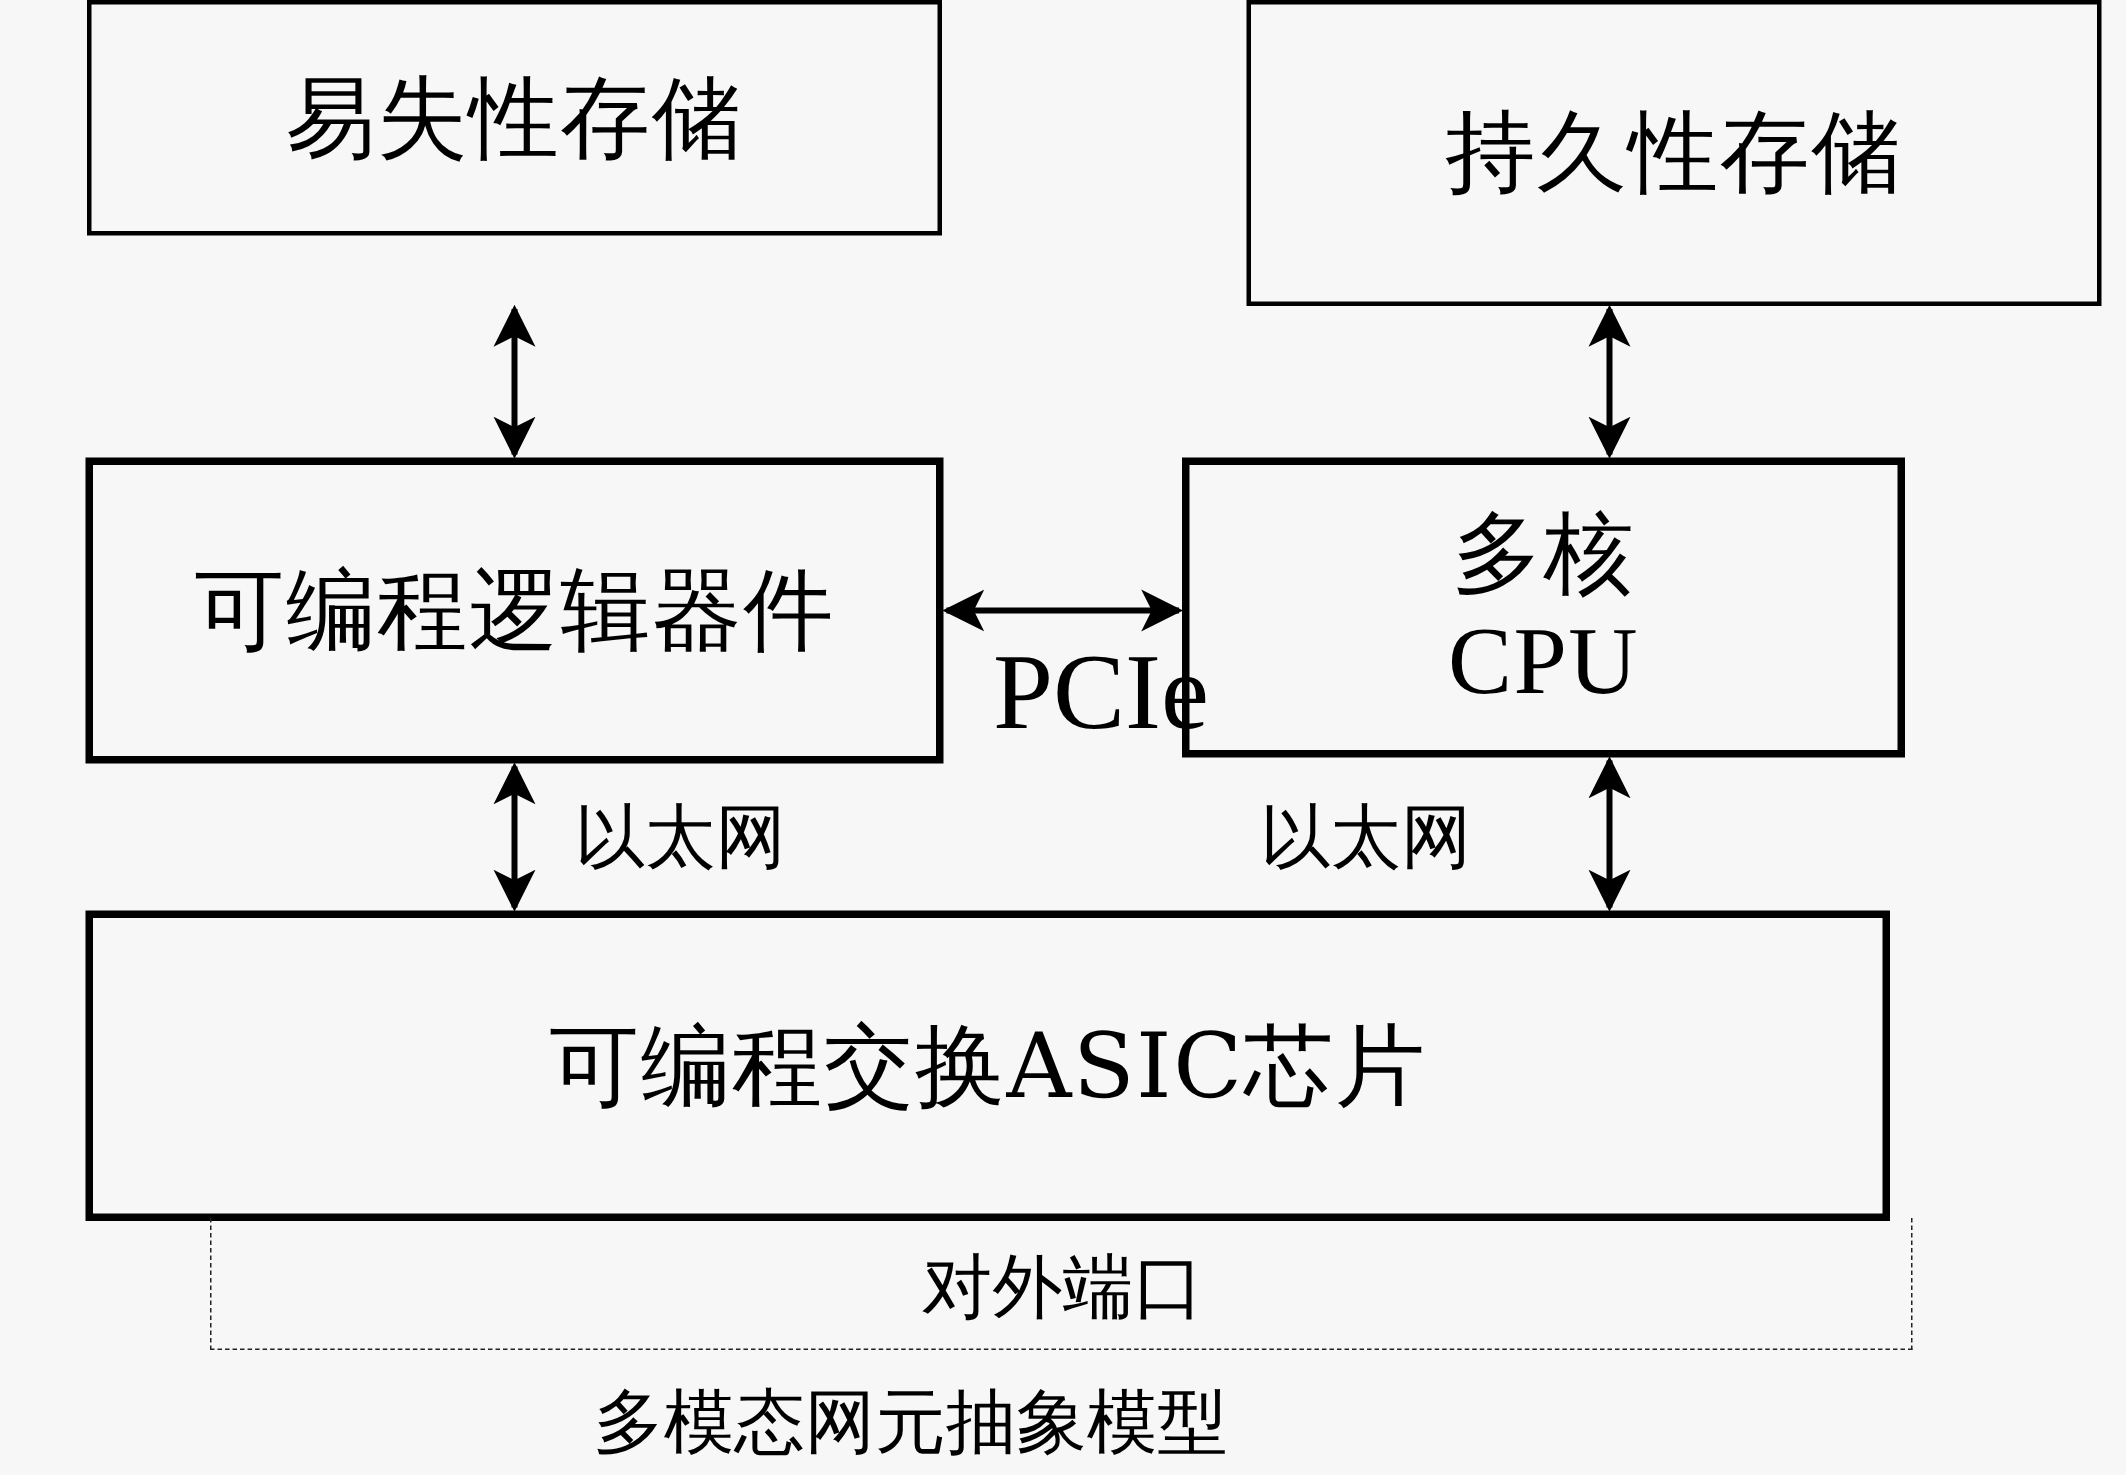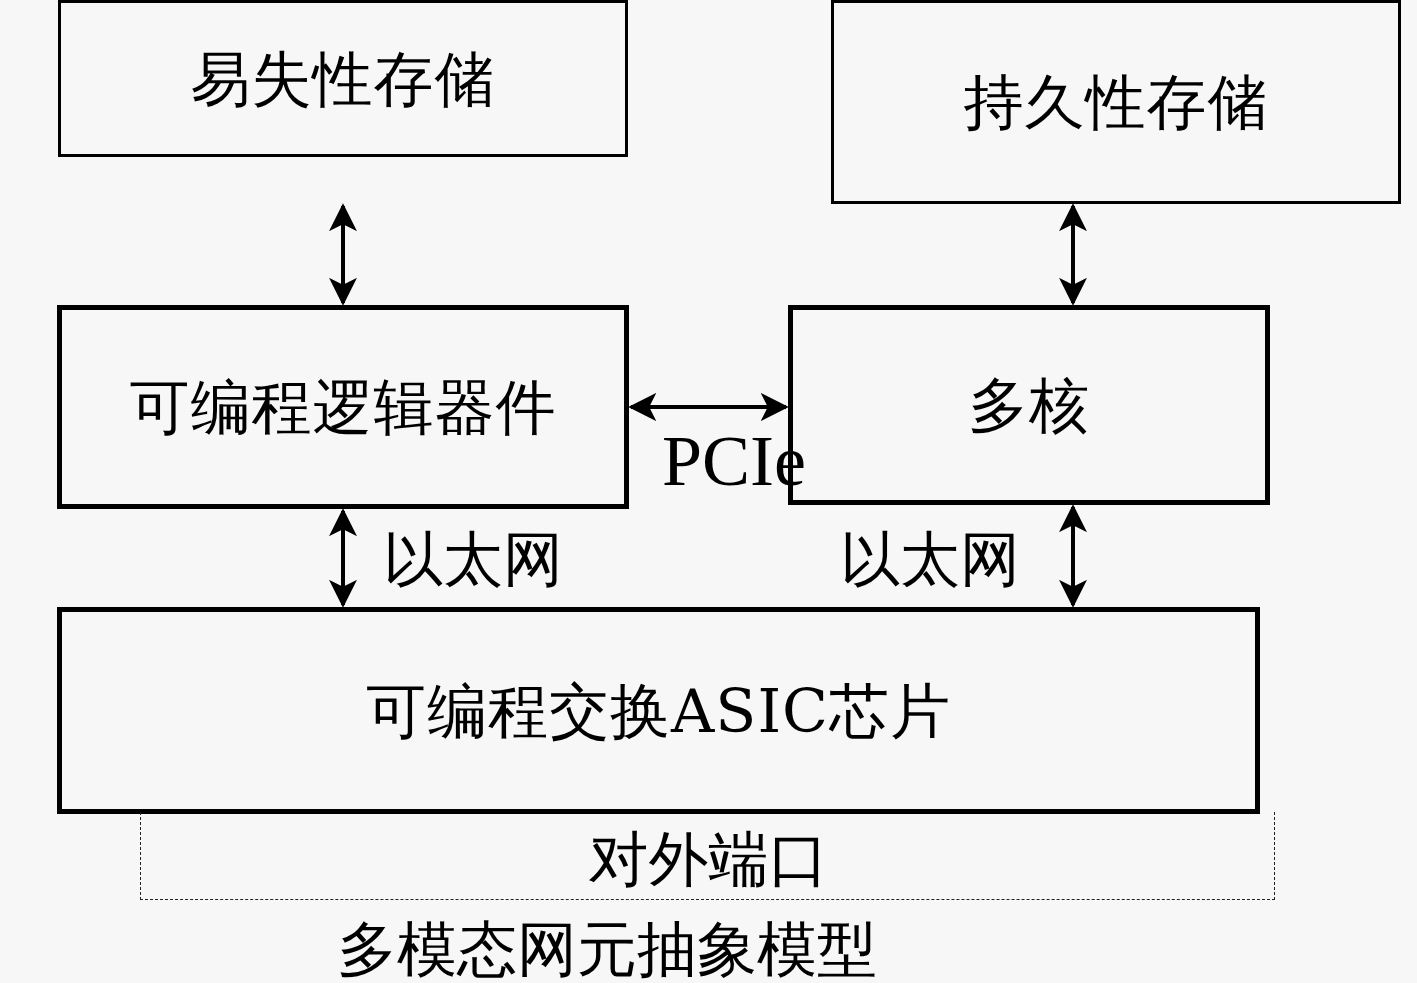--- a/index.html
+++ b/index.html
@@ -10,21 +10,21 @@
   }
   .box {
     position: absolute; box-sizing: border-box; background: #f7f7f7;
     display: flex; flex-direction: column; align-items: center; justify-content: center;
     text-align: center;
   }
   .thin { border: 3px solid #000; }
   .thick { border: 5px solid #000; text-align: right; }
   .label { font-size: 60px; line-height: 72px; letter-spacing: 1px; white-space: nowrap; }
   .latin { font-family: "Liberation Serif", "DejaVu Serif", serif; font-size: 64px; }
-  .free { position: absolute; white-space: nowrap; font-size: 60px; line-height: 66px; }
+  .free { position: absolute; white-space: nowrap; font-size: 47px; line-height: 66px; }
   svg.arrows { position: absolute; left: 0; top: 0; }
   .dashed {
     position: absolute; left: 140px; top: 812px; width: 1135px; height: 88px;
     box-sizing: border-box; border: 1.5px dashed #222; border-top: none;
   }
 </style>
 </head>
 <body>
 
 <div class="box thin" style="left:58px; top:0px; width:570px; height:157px;">
@@ -32,20 +32,21 @@
 </div>
 <div class="box thin" style="left:789px; top:0px; width:570px; height:204px;margin-left:42px;">
   <span class="label">持久性存储</span>
 </div>
 
 <div class="box thick" style="left:57px; top:305px; width:572px; height:204px;">
   <span class="label">可编程逻辑器件</span>
 </div>
 <div class="box thick" style="left:788px; top:305px; width:482px; height:200px;">
   <span class="label">多核</span>
+  <span class="label latin">CPU</span>
 </div>
 
 <div class="box thick" style="left:57px; top:607px; width:1203px; height:207px;">
   <span class="label">可编程交换ASIC芯片</span>
 </div>
 
 <div class="dashed"></div>
 <div class="free" style="left:0; width:1417px; text-align:center; top:826px; padding-left:0px;">对外端口</div>
 
 <div class="free" style="left:0; width:1214px; text-align:center; top:916px;">多模态网元抽象模型</div>

